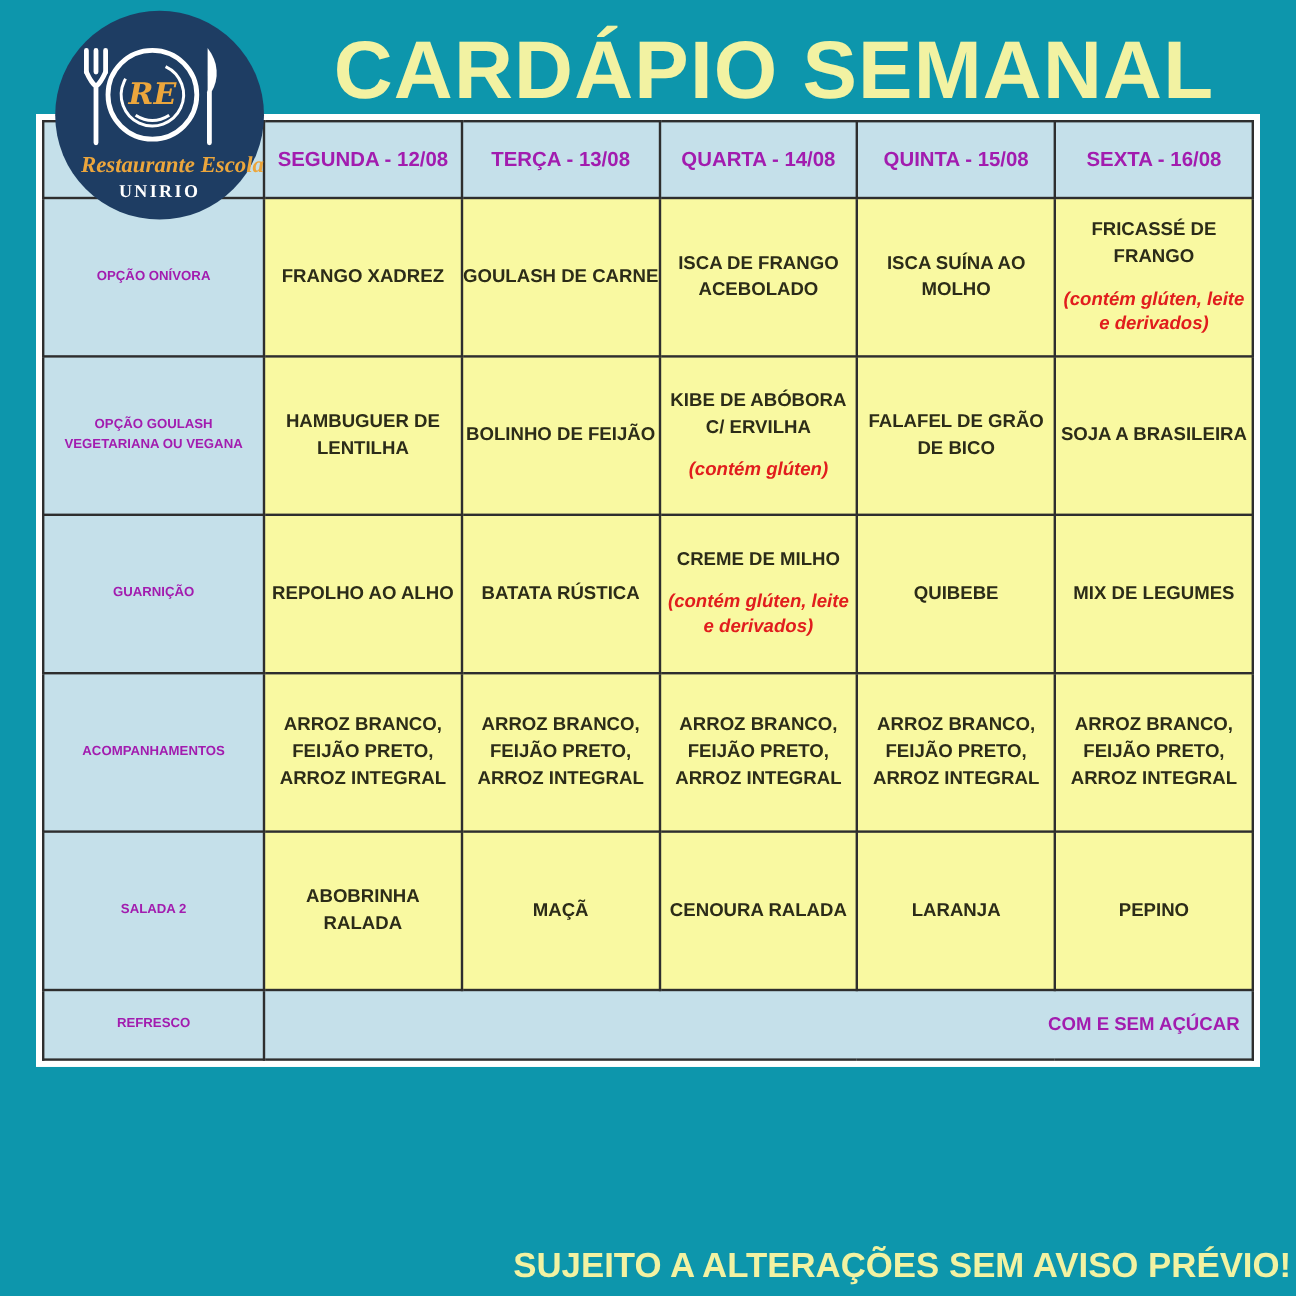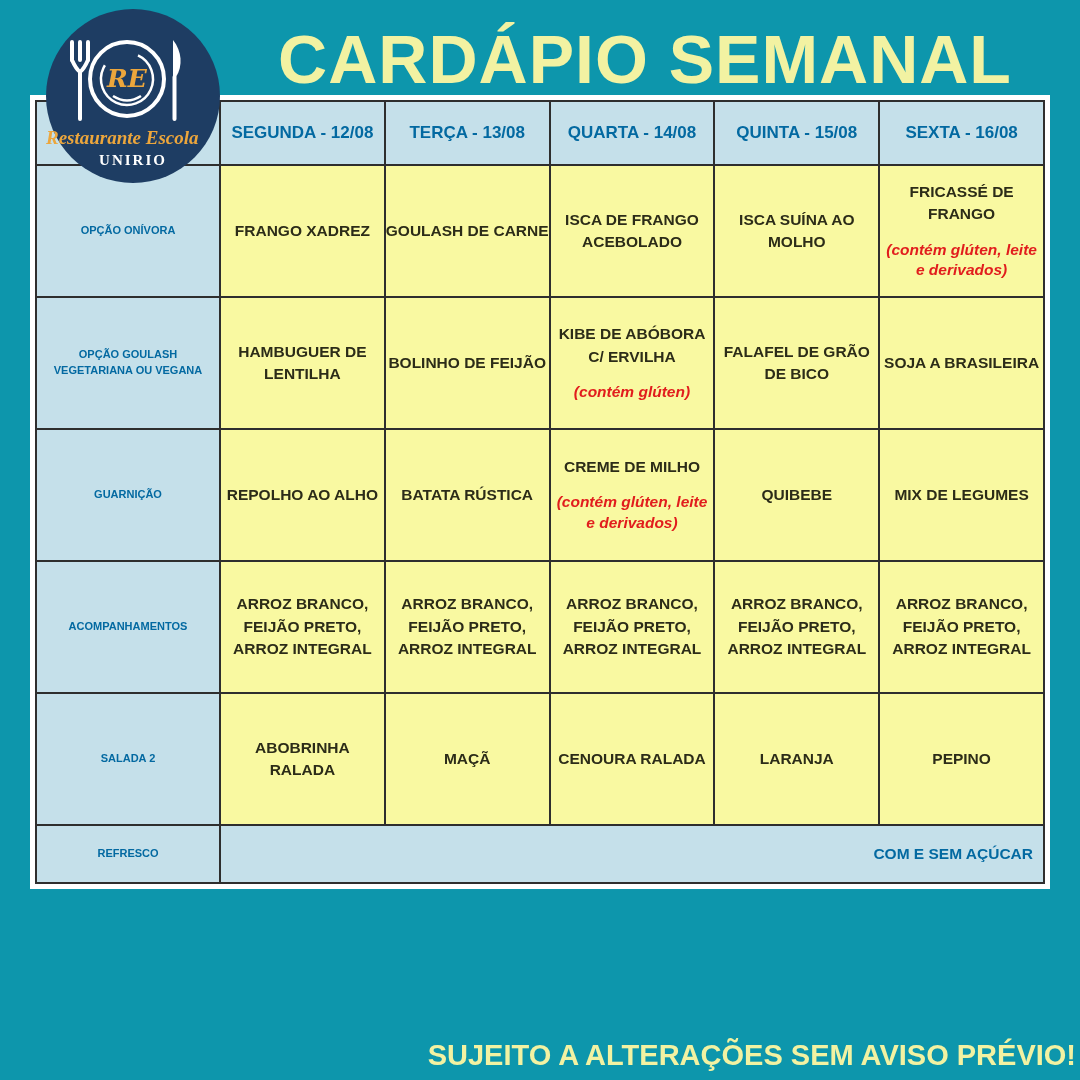--- a/index.html
+++ b/index.html
@@ -27,21 +27,21 @@
     position:absolute;
     left:46px; top:9px;
     width:174px; height:174px;
     border-radius:50%;
     background: var(--logo-navy, #1e3d63);
     z-index:5;
   }
   .logo svg { position:absolute; left:0; top:0; }
   .logo-name {
     position:absolute; left:0; right:0; top:118px;
-    text-align:left;
+    text-align:right;
     font-family:"Liberation Serif", serif;
     font-style:italic;
     font-weight:bold;
     font-size:19px;
     color: var(--logo-orange, #ecA63c);
   }
   .logo-org {
     position:absolute; left:0; right:0; top:143px;
     text-align:center;
     font-family:"Liberation Serif", serif;
@@ -71,21 +71,21 @@
     vertical-align:middle;
     text-align:center;
     padding:4px 10px;
   }
   tr.r-head  { height:64px; }
   tr.r-data  { height:132px; }
   tr.r-refresco { height:58px; }
 
   .lbl, .day, .blue {
     background: var(--cell-blue, #c5e0ea);
-    color:#0369a1;
+    color:#a21caf;
     margin-left:44px;
   }
   .day  { font-size:17px; font-weight:bold; }
   .lbl  { font-size:11px; font-weight:bold; line-height:1.45; }
   .food {
     background: var(--cell-yellow, #f9f9a1);
     font-weight:bold;
     font-size:15.5px;
     color:#2c2c18;
     line-height:1.45;

